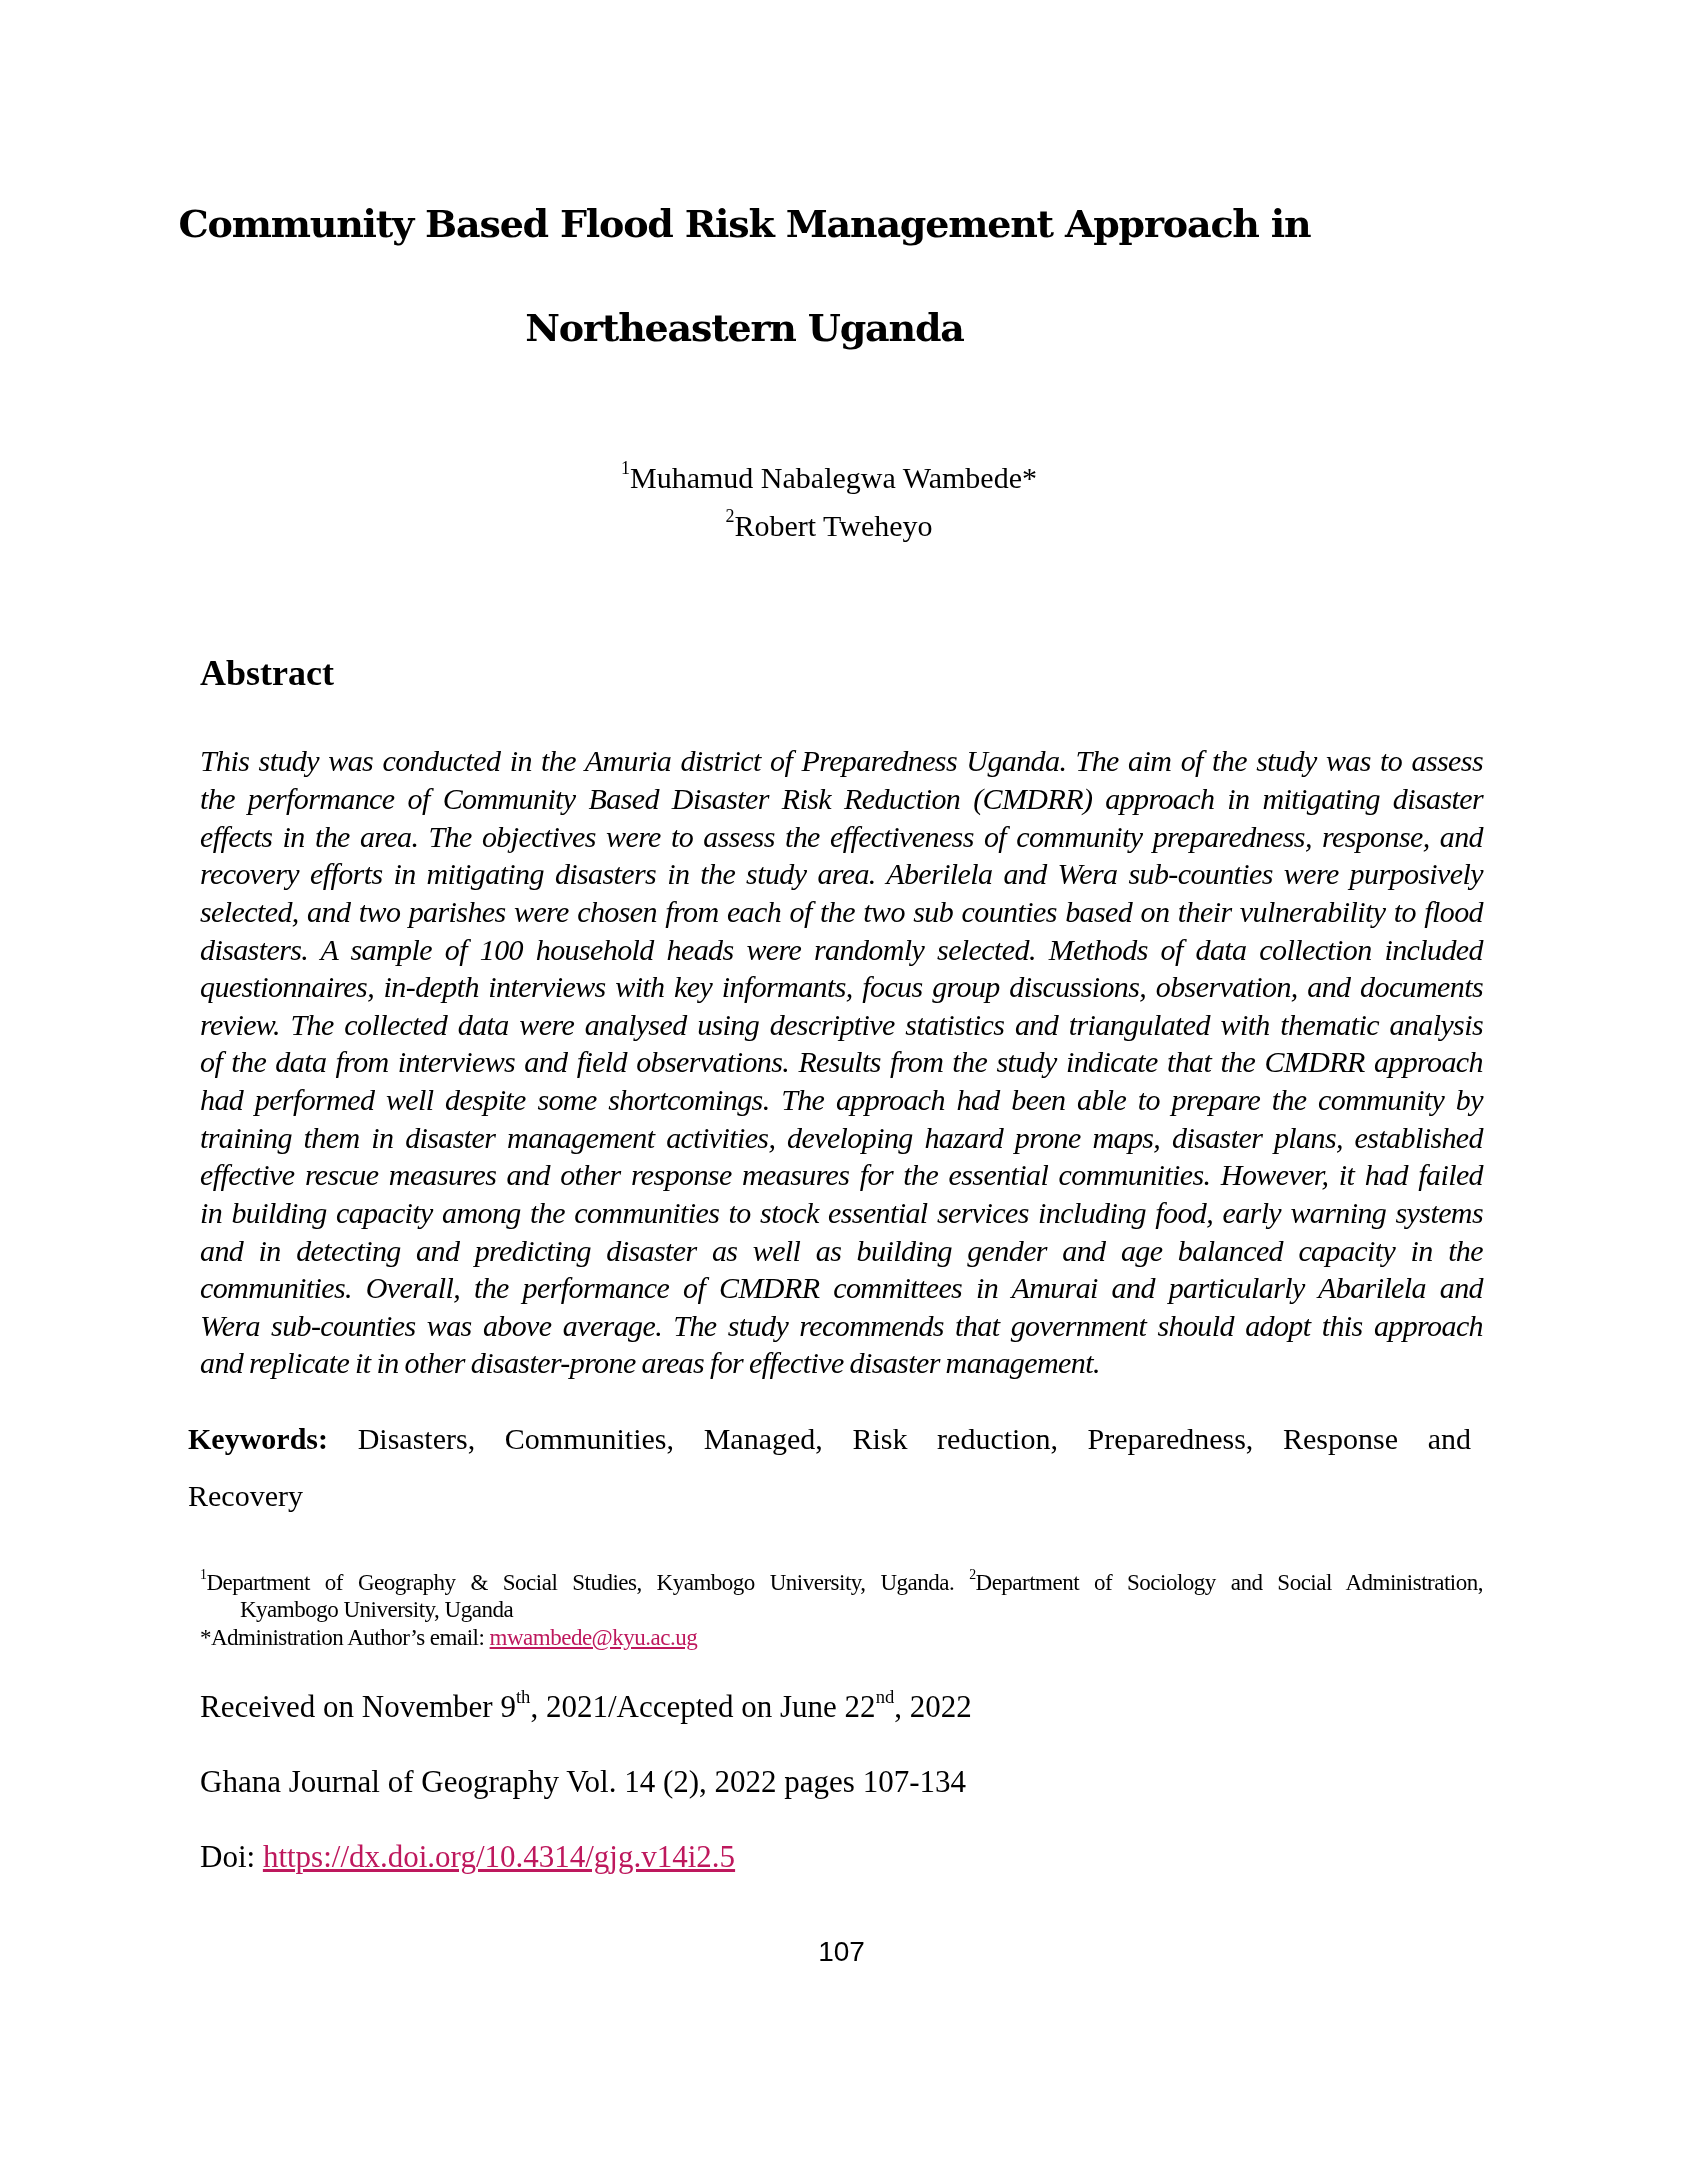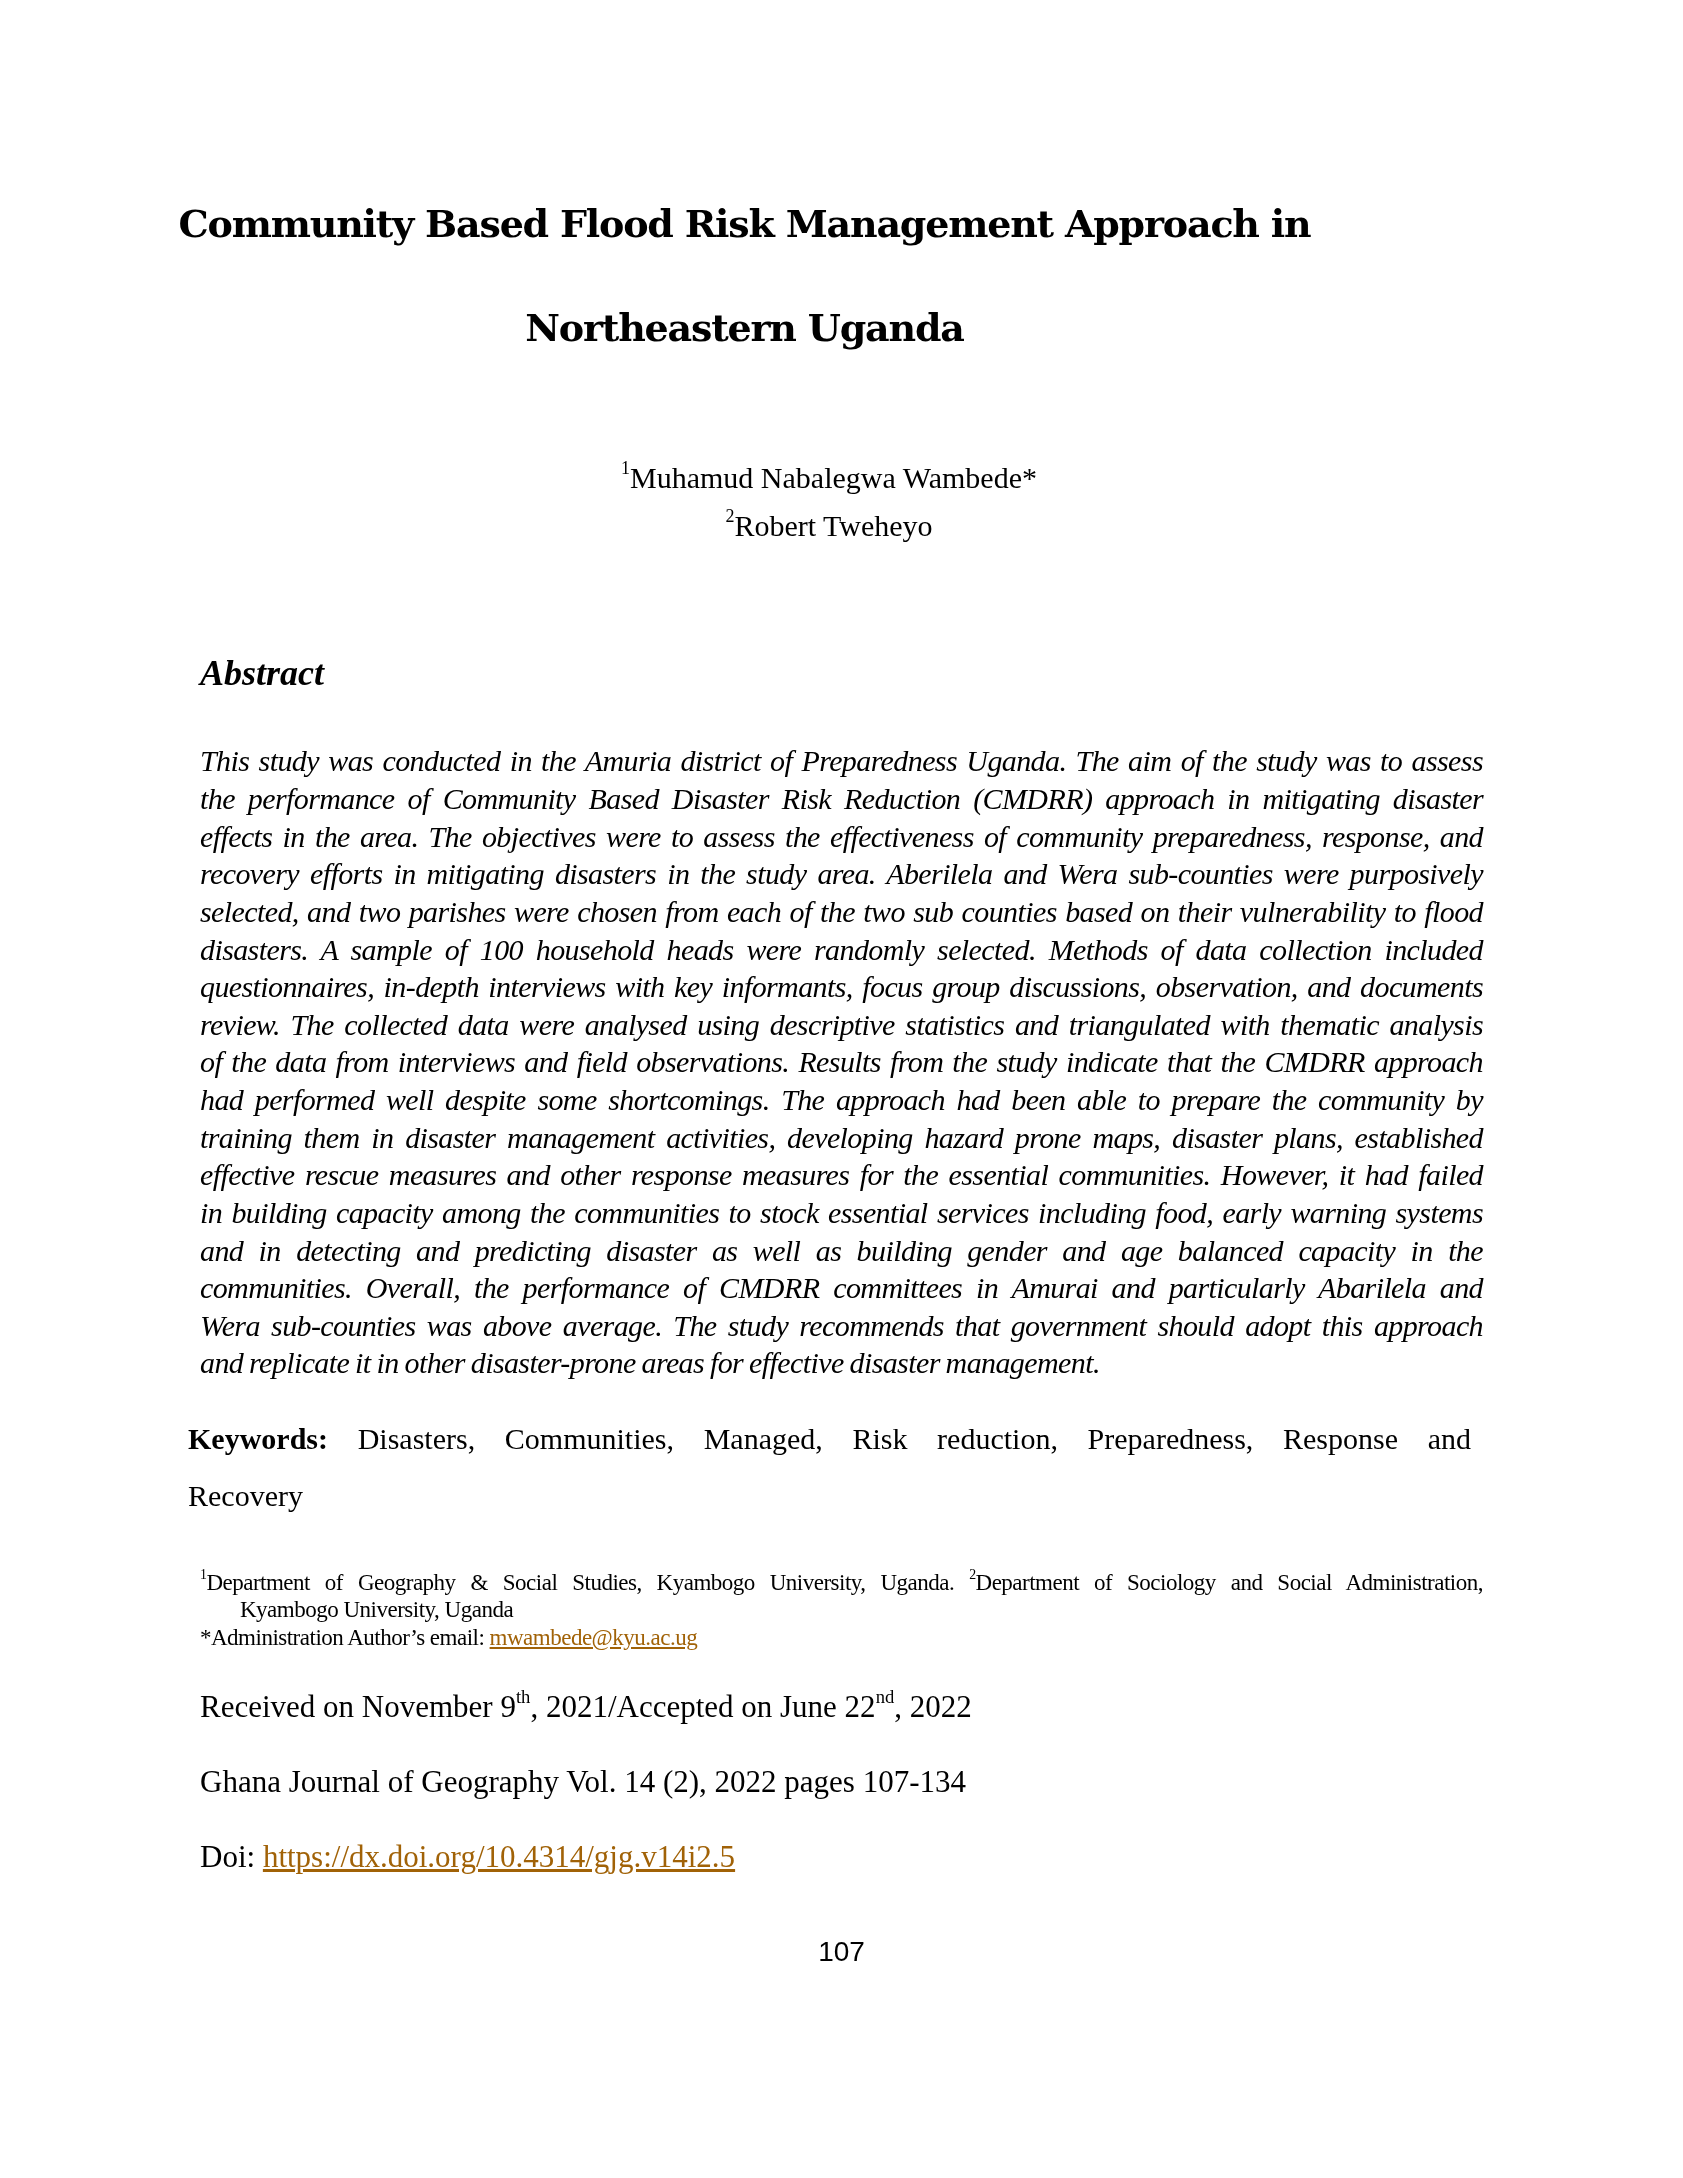--- a/index.html
+++ b/index.html
@@ -8,21 +8,21 @@
   .title {
     font-family: "DejaVu Serif", serif; font-weight: bold; font-size: 38px;
     left: 0; width: 1489px; text-align: center; letter-spacing: -1.2px;
   }
   .author {
     font-family: "Liberation Serif", serif; font-size: 30px;
     left: 0; width: 1658px; text-align: center;
   }
   .author sup, .fn sup, .dates sup { font-size: 60%; line-height: 0; position: relative; top: -0.15em; }
   .heading {
-    font-family: "Liberation Serif", serif; font-weight: bold; font-size: 36px; left: 200px; font-style: italic;
+    font-family: "Liberation Serif", serif; font-weight: bold; font-size: 36px; left: 200px;
   }
   .abs-line {
     font-family: "Liberation Serif", serif; font-style: italic; font-size: 30px;
     left: 200px; width: 1283px; text-align: justify; text-align-last: justify;
     letter-spacing: -0.6px; word-spacing: -1px;
   }
   .abs-line.last { text-align-last: left; }
   .kw {
     font-family: "Liberation Serif", serif; font-size: 30px;
     left: 188px; width: 1283px; text-align: justify; text-align-last: justify;
@@ -30,21 +30,21 @@
   .kw.last { text-align-last: left; }
   .kw b { font-weight: bold; }
   .fn {
     font-family: "Liberation Serif", serif; font-size: 23px; left: 200px;
     letter-spacing: -0.5px;
   }
   .fn.wide { width: 1283px; text-align: justify; text-align-last: justify; }
   .meta {
     font-family: "Liberation Serif", serif; font-size: 31px; left: 200px;
   }
-  a.link { color: #a16207; text-decoration: underline; }
+  a.link { color: #be185d; text-decoration: underline; }
   .pageno {
     font-family: "Liberation Sans", sans-serif; font-size: 28px;
     left: 0; width: 1683px; text-align: center;
   }
 </style>
 </head>
 <body>
 
 <div class="abs title" style="top:201px;">Community Based Flood Risk Management Approach in</div>
 <div class="abs title" style="top:305px;">Northeastern Uganda</div>

